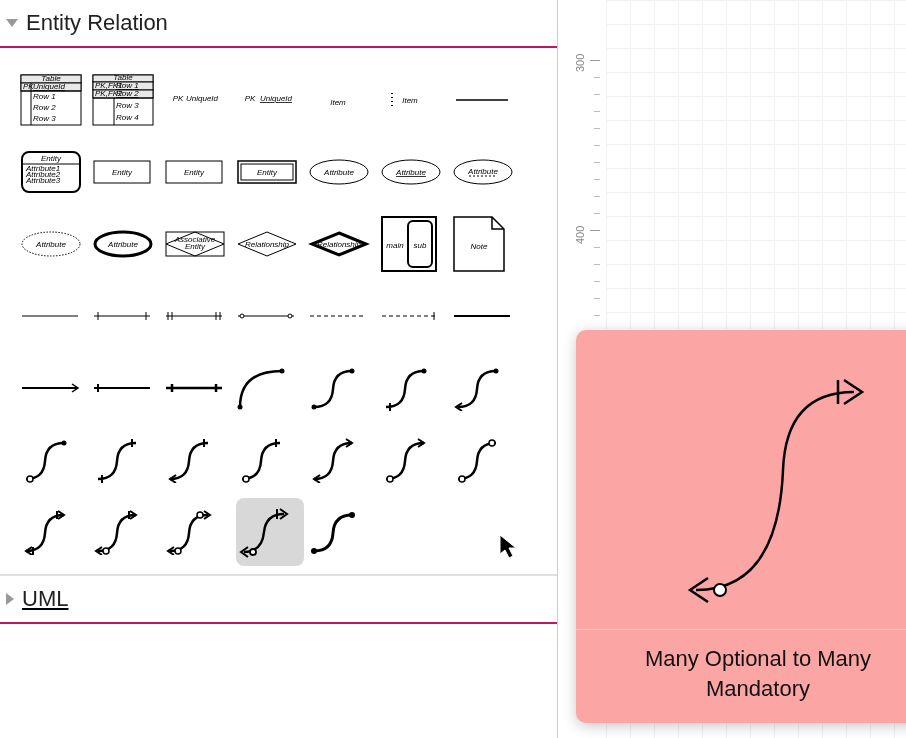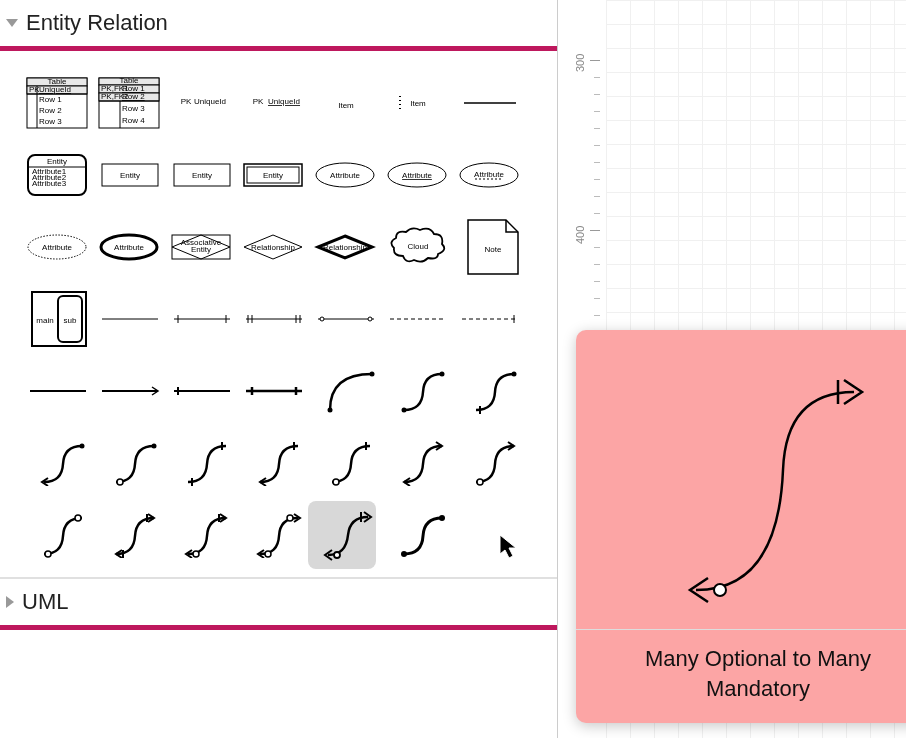--- a/index.html
+++ b/index.html
@@ -1,25 +1,25 @@
 <!DOCTYPE html>
 <html><head>
 <meta charset="utf-8">
 <style>
 * { box-sizing: border-box; margin: 0; padding: 0; }
 body { font-family: -apple-system, Helvetica, Arial, sans-serif; background: #fff; width: 906px; height: 738px; overflow: hidden; position: relative; }
 .sidebar { width: 558px; height: 738px; border-right: 1px solid #ccc; float: left; overflow: hidden; }
-.section-header { display: flex; align-items: center; padding: 10px 6px; border-bottom: 5px solid #be185d; cursor: pointer; }
-.section-header.collapsed { border-top: 1px solid #e0e0e0; }
+.section-header { display: flex; align-items: center; padding: 10px 6px; border-bottom: 2px solid #be185d; cursor: pointer; }
+.section-header.collapsed { border-top: 1px solid #e0e0e0; text-decoration: underline; }
 .chevron { width: 0; height: 0; margin-right: 8px; }
 .chevron.down { border-left: 6px solid transparent; border-right: 6px solid transparent; border-top: 8px solid #999; }
 .chevron.right { border-top: 6px solid transparent; border-bottom: 6px solid transparent; border-left: 8px solid #999; }
 .section-title { font-size: 22px; color: #222; }
 .palette { padding: 18px 20px 8px 20px; display: grid; grid-template-columns: repeat(7, 68px); grid-auto-rows: 68px; gap: 4px 4px; border-bottom: 1px solid #e0e0e0; }
-.shape-cell { display: flex; align-items: center; justify-content: flex-end; border-radius: 8px; cursor: grab; position: relative; }
+.shape-cell { display: flex; align-items: center; justify-content: flex-start; border-radius: 8px; cursor: grab; position: relative; font-style: italic; }
 .shape-cell.hovered { background: #d8d8d8; }
 .shape-cell svg { display: block; }
 .shape-text { font-size: 8px; fill: #000; font-family: Arial, sans-serif; }
 .canvas-area { margin-left: 558px; height: 738px; position: relative; background: #fff; }
 .ruler { position: absolute; left: 18px; top: 0; width: 24px; height: 738px; }
 .ruler .tick { position: absolute; left: 18px; width: 6px; height: 1px; background: #bbb; }
 .ruler .tick.major { left: 14px; width: 10px; background: #999; }
 .ruler .num { position: absolute; left: -2px; font-size: 11px; color: #888; transform: rotate(-90deg); transform-origin: left top; }
 .grid-bg { position: absolute; left: 48px; top: 0; right: 0; bottom: 0; background-image: linear-gradient(to right, #f0f0f0 1px, transparent 1px), linear-gradient(to bottom, #f0f0f0 1px, transparent 1px); background-size: 24px 24px; }
 .splitter { position: absolute; left: 556px; top: 0; width: 10px; height: 738px; cursor: col-resize; display:flex; align-items:center; justify-content:center;}
@@ -195,41 +195,35 @@
         </svg>
     </div>
 
     <div class="shape-cell">
       <svg width="62" height="30">
           <polygon points="31,4 58,15 31,26 4,15" fill="#fff" stroke="#000" stroke-width="3"></polygon>
           <text x="31" y="18" text-anchor="middle" class="shape-text" font-size="6">Relationship</text>
         </svg>
     </div>
 
-    <div class="shape-cell">
-      <svg width="60" height="46">
-          <path d="M15 32 Q5 32 6 24 Q0 18 8 14 Q8 6 18 8 Q24 2 32 6 Q42 2 46 10 Q56 10 54 20 Q60 26 50 30 Q50 36 40 34 Q34 40 26 36 Q18 40 15 32 Z" fill="#fff" stroke="#000" stroke-width="1.8"></path>
-          <text x="30" y="25" text-anchor="middle" class="shape-text" font-size="7">Cloud</text>
-        </svg>
-    </div>
-
-    <div class="shape-cell">
-      <svg width="54" height="58">
-          <path d="M2 2 L40 2 L52 14 L52 56 L2 56 Z" fill="#fff" stroke="#000" stroke-width="1.5"></path>
-          <path d="M40 2 L40 14 L52 14" fill="none" stroke="#000" stroke-width="1.5"></path>
-          <text x="27" y="34" text-anchor="middle" class="shape-text" font-size="8">Note</text>
-        </svg>
-    </div>
 
     <div class="shape-cell">
       <svg width="58" height="58">
           <rect x="2" y="2" width="54" height="54" fill="#fff" stroke="#000" stroke-width="2"></rect>
           <rect x="28" y="6" width="24" height="46" rx="5" fill="#fff" stroke="#000" stroke-width="2"></rect>
           <text x="15" y="33" text-anchor="middle" class="shape-text" font-size="8">main</text>
           <text x="40" y="33" text-anchor="middle" class="shape-text" font-size="8">sub</text>
+        </svg>
+    </div>
+
+    <div class="shape-cell">
+      <svg width="54" height="58">
+          <path d="M2 2 L40 2 L52 14 L52 56 L2 56 Z" fill="#fff" stroke="#000" stroke-width="1.5"></path>
+          <path d="M40 2 L40 14 L52 14" fill="none" stroke="#000" stroke-width="1.5"></path>
+          <text x="27" y="34" text-anchor="middle" class="shape-text" font-size="8">Note</text>
         </svg>
     </div>
 
     <div class="shape-cell">
         <svg width="60" height="10">
           <line x1="2" y1="5" x2="58" y2="5" stroke="#000"></line>
         </svg>
       </div>
     <div class="shape-cell">
         <svg width="60" height="12">

